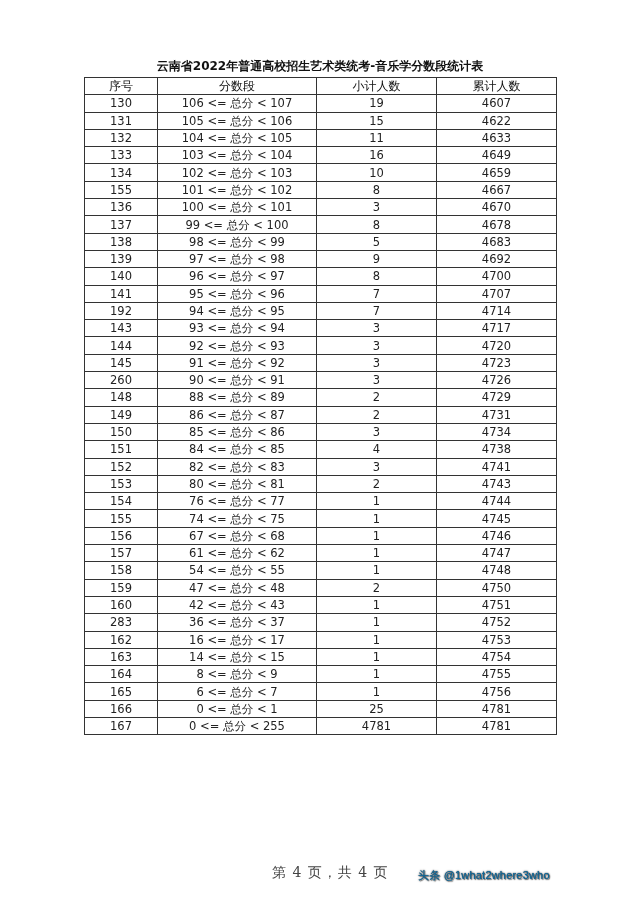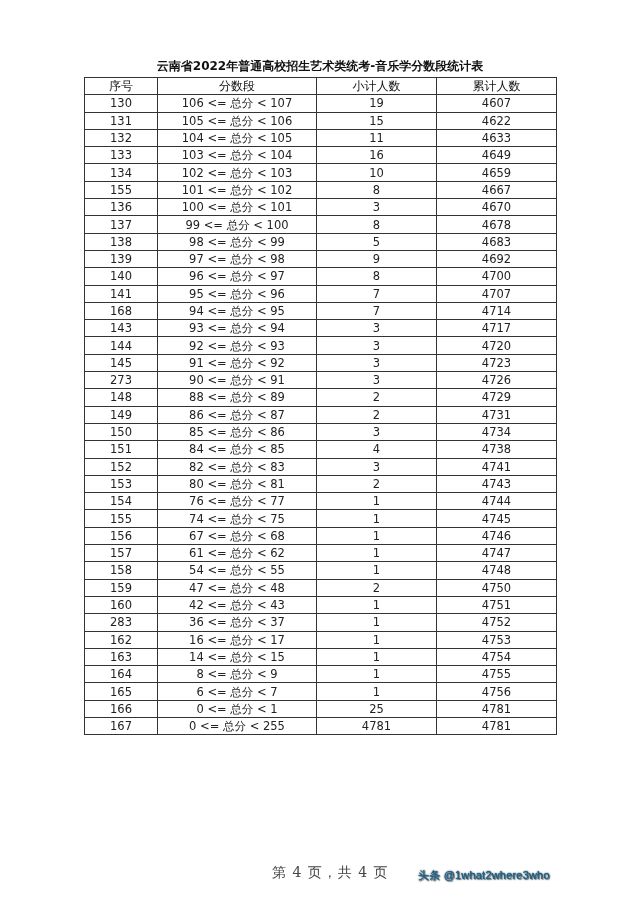--- a/index.html
+++ b/index.html
@@ -166,21 +166,21 @@
         <td>8</td>
         <td>4700</td>
       </tr>
       <tr>
         <td>141</td>
         <td>95 &lt;= 总分 &lt; 96</td>
         <td>7</td>
         <td>4707</td>
       </tr>
       <tr>
-        <td>168</td>
+        <td>192</td>
         <td>94 &lt;= 总分 &lt; 95</td>
         <td>7</td>
         <td>4714</td>
       </tr>
       <tr>
         <td>143</td>
         <td>93 &lt;= 总分 &lt; 94</td>
         <td>3</td>
         <td>4717</td>
       </tr>
@@ -190,21 +190,21 @@
         <td>3</td>
         <td>4720</td>
       </tr>
       <tr>
         <td>145</td>
         <td>91 &lt;= 总分 &lt; 92</td>
         <td>3</td>
         <td>4723</td>
       </tr>
       <tr>
-        <td>273</td>
+        <td>260</td>
         <td>90 &lt;= 总分 &lt; 91</td>
         <td>3</td>
         <td>4726</td>
       </tr>
       <tr>
         <td>148</td>
         <td>88 &lt;= 总分 &lt; 89</td>
         <td>2</td>
         <td>4729</td>
       </tr>

